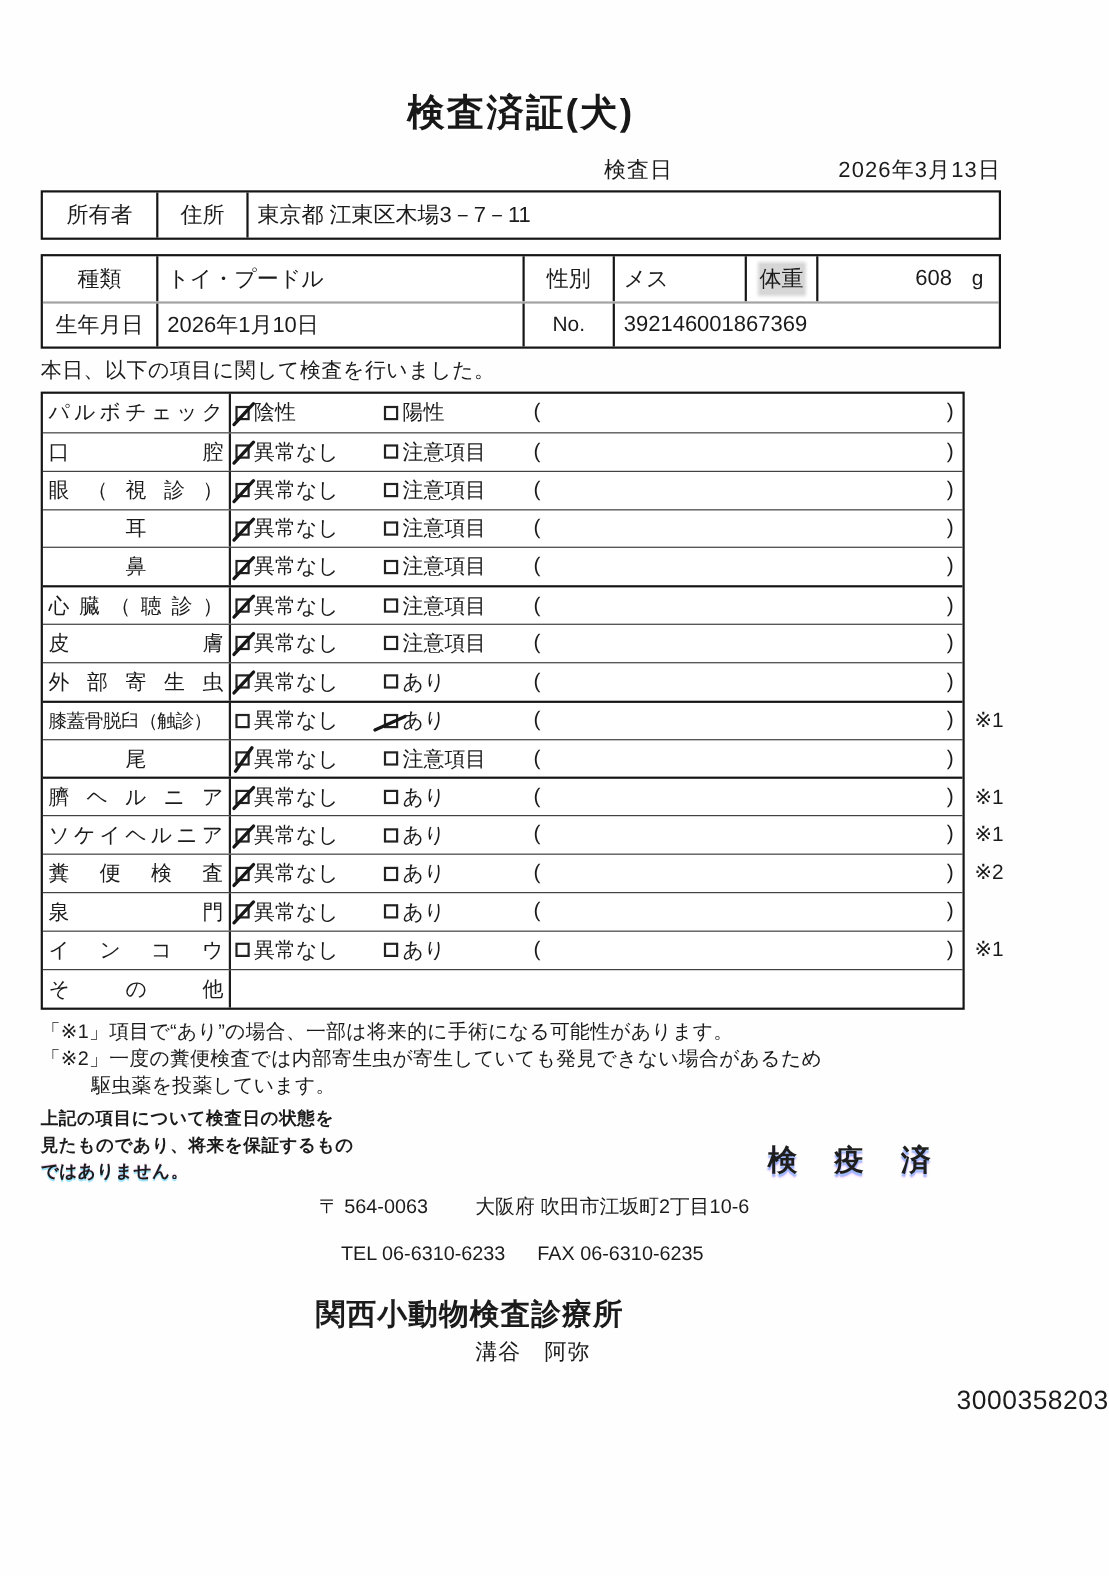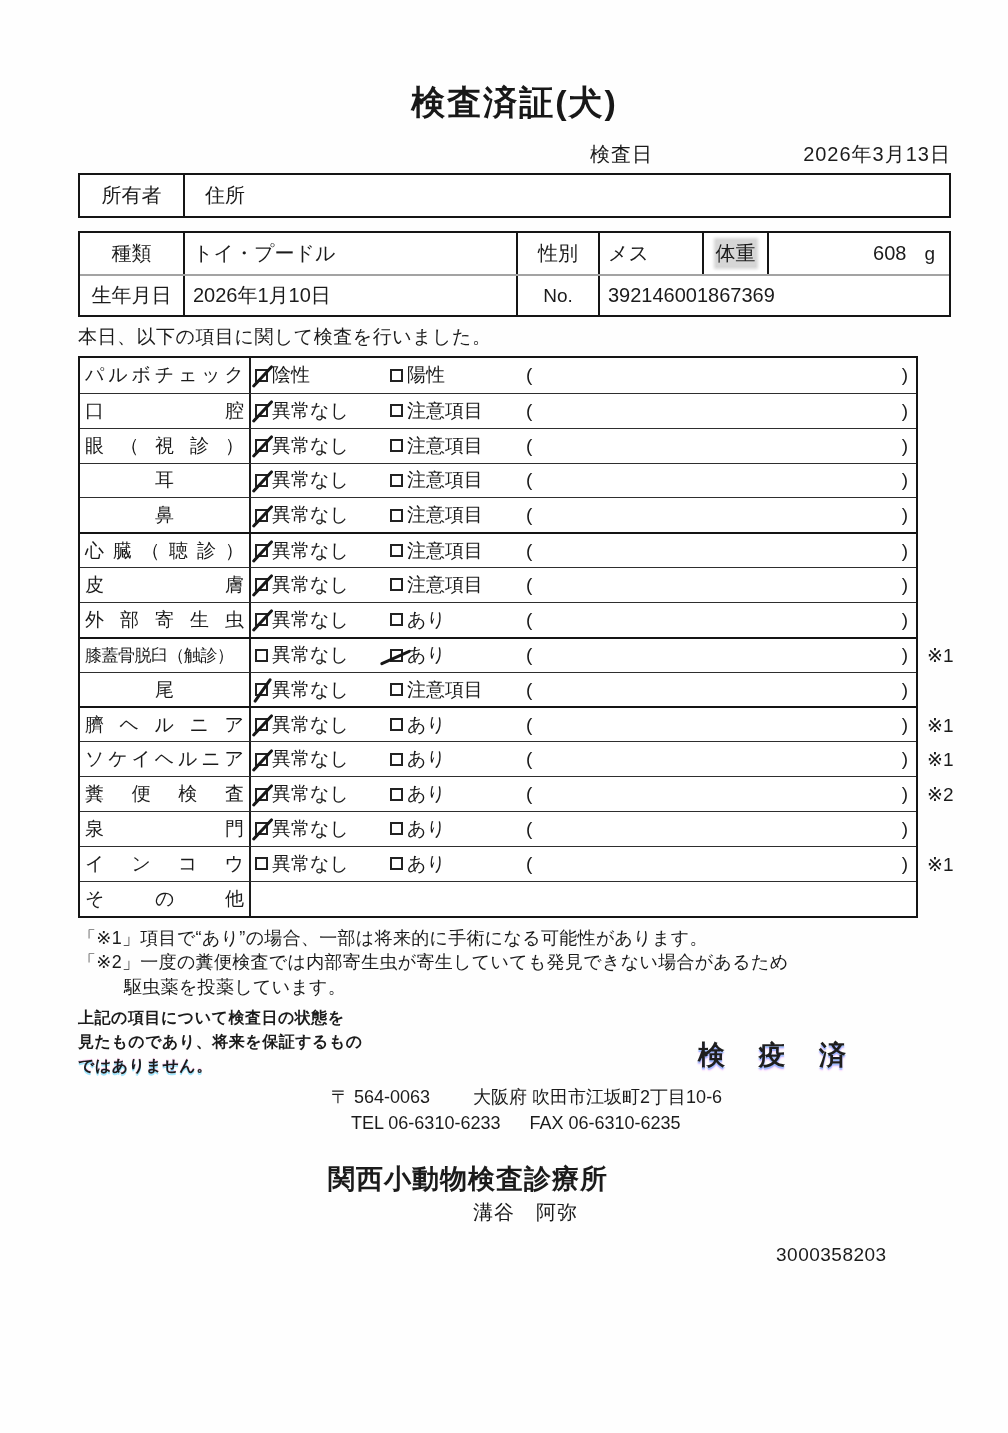--- a/index.html
+++ b/index.html
@@ -1,38 +1,38 @@
 <!DOCTYPE html>
 <html><head>
 <meta charset="utf-8">
 <style>
   * { margin:0; padding:0; box-sizing:border-box; }
   html,body { background:#ffffff; }
   body { font-family:"Liberation Sans","DejaVu Sans",sans-serif; color:#1b1b1b; }
-  .page { position:relative; width:1008px; height:1433px; background:#fefefe; overflow:hidden; padding-left:78px; }
+  .page { position:relative; width:1008px; height:1433px; background:#fefefe; overflow:hidden; padding-left:37px; }
 
   .title { margin-top:80px; width:873px; text-align:center; font-size:34px; font-weight:600; letter-spacing:2px; color:#181818; }
 
   .date-row { margin-top:15px; width:873px; display:flex; align-items:flex-end; font-size:20px; }
   .date-label { margin-left:512px; letter-spacing:1px; }
   .date-value { margin-left:auto; letter-spacing:1px; }
 
   
   .tbl { width:873px; border:2px solid #151515; display:flex; flex-direction:column; background:#fff; }
   .owner-tbl { margin-top:5px; }
   .pet-tbl   { margin-top:13px; }
   .trow { display:flex; height:41px; }
   .pet-tbl .trow + .trow { border-top:2px solid #a3a3a3; }
   .cell { display:flex; align-items:center; font-size:20px; border-left:2px solid #151515; padding:0 8px; }
   .cell:first-child { border-left:none; }
   .cell.lab { justify-content:center; padding:0 4px; }
   .w-lab  { width:103px; flex:none; }
   .w-val  { width:333px; flex:none; }
   .w-lab2 { width:82px;  flex:none; }
-  .w-sex  { width:104px;  flex:none;text-align:center; }
+  .w-sex  { width:120px;  flex:none;text-align:center; }
   .w-wlab { width:65px;  flex:none; }
   .w-rest { flex:1; }
   .weight-cell { justify-content:flex-end; padding-right:14px; }
   .weight-cell .unit { margin-left:18px; font-size:19px; }
   .smudge { background:#d6d6d6; box-shadow:0 0 3px 2px #d6d6d6; }
   .no-lab { font-size:19px; }
 
   .intro { margin-top:7px; font-size:19px; letter-spacing:0.5px; }
 
   
@@ -58,42 +58,43 @@
   .notes { margin-top:8px; font-size:18px; line-height:24.6px; letter-spacing:0.3px; }
   .note-line.indent { padding-left:46px; }
   .statement { margin-top:7px; font-size:16px; font-weight:600; line-height:24px; letter-spacing:0.5px; }
   .fringe { text-shadow:0 2px 0 rgba(0,190,255,0.38), 0 -1px 0 rgba(255,60,200,0.22); }
 
   .stamp { position:absolute; left:698px; top:1037px; font-size:27px; font-weight:600; letter-spacing:13px; color:#1e1e1e;
            text-shadow:0 2px 1px rgba(40,140,255,0.45), 0 3px 2px rgba(255,0,255,0.18); }
 
   .addr-line { margin-top:7px; margin-left:253px; font-size:18px; }
   .addr-line .addr { margin-left:38px; }
-  .tel-line { margin-top:4px; margin-left:273px; font-size:18px; }
+  .tel-line { margin-top:20px; margin-left:273px; font-size:18px; }
   .tel-line .fax { margin-left:24px; }
   .clinic-name { margin-top:27px; margin-left:250px; font-size:27px; font-weight:600; letter-spacing:1px; }
   .vet-name { margin-top:2px; margin-left:395px; font-size:20px; letter-spacing:1px; }
-  .serial { margin-top:18px; margin-left:698px; font-size:19px; letter-spacing:0.5px; }
+  .serial { margin-top:18px; margin-left:698px; font-size:24px; letter-spacing:0.5px;text-align:right; }
 </style>
 </head>
 <body>
 
 <div class="page">
 
   <h1 class="title">検査済証(犬)</h1>
 
   <div class="date-row">
     <span class="date-label">検査日</span>
     <span class="date-value">2026年3月13日</span>
   </div>
 
   <div class="tbl owner-tbl">
     <div class="trow">
       <div class="cell lab w-lab">所有者</div>
       <div class="cell lab w-lab2">住所</div>
+      <div class="cell w-rest">東京都 江東区木場3－7－11</div>
     </div>
   </div>
 
   <div class="tbl pet-tbl">
     <div class="trow">
       <div class="cell lab w-lab">種類</div>
       <div class="cell w-val">トイ・プードル</div>
       <div class="cell lab w-lab2">性別</div>
       <div class="cell w-sex">メス</div>
       <div class="cell lab w-wlab">

